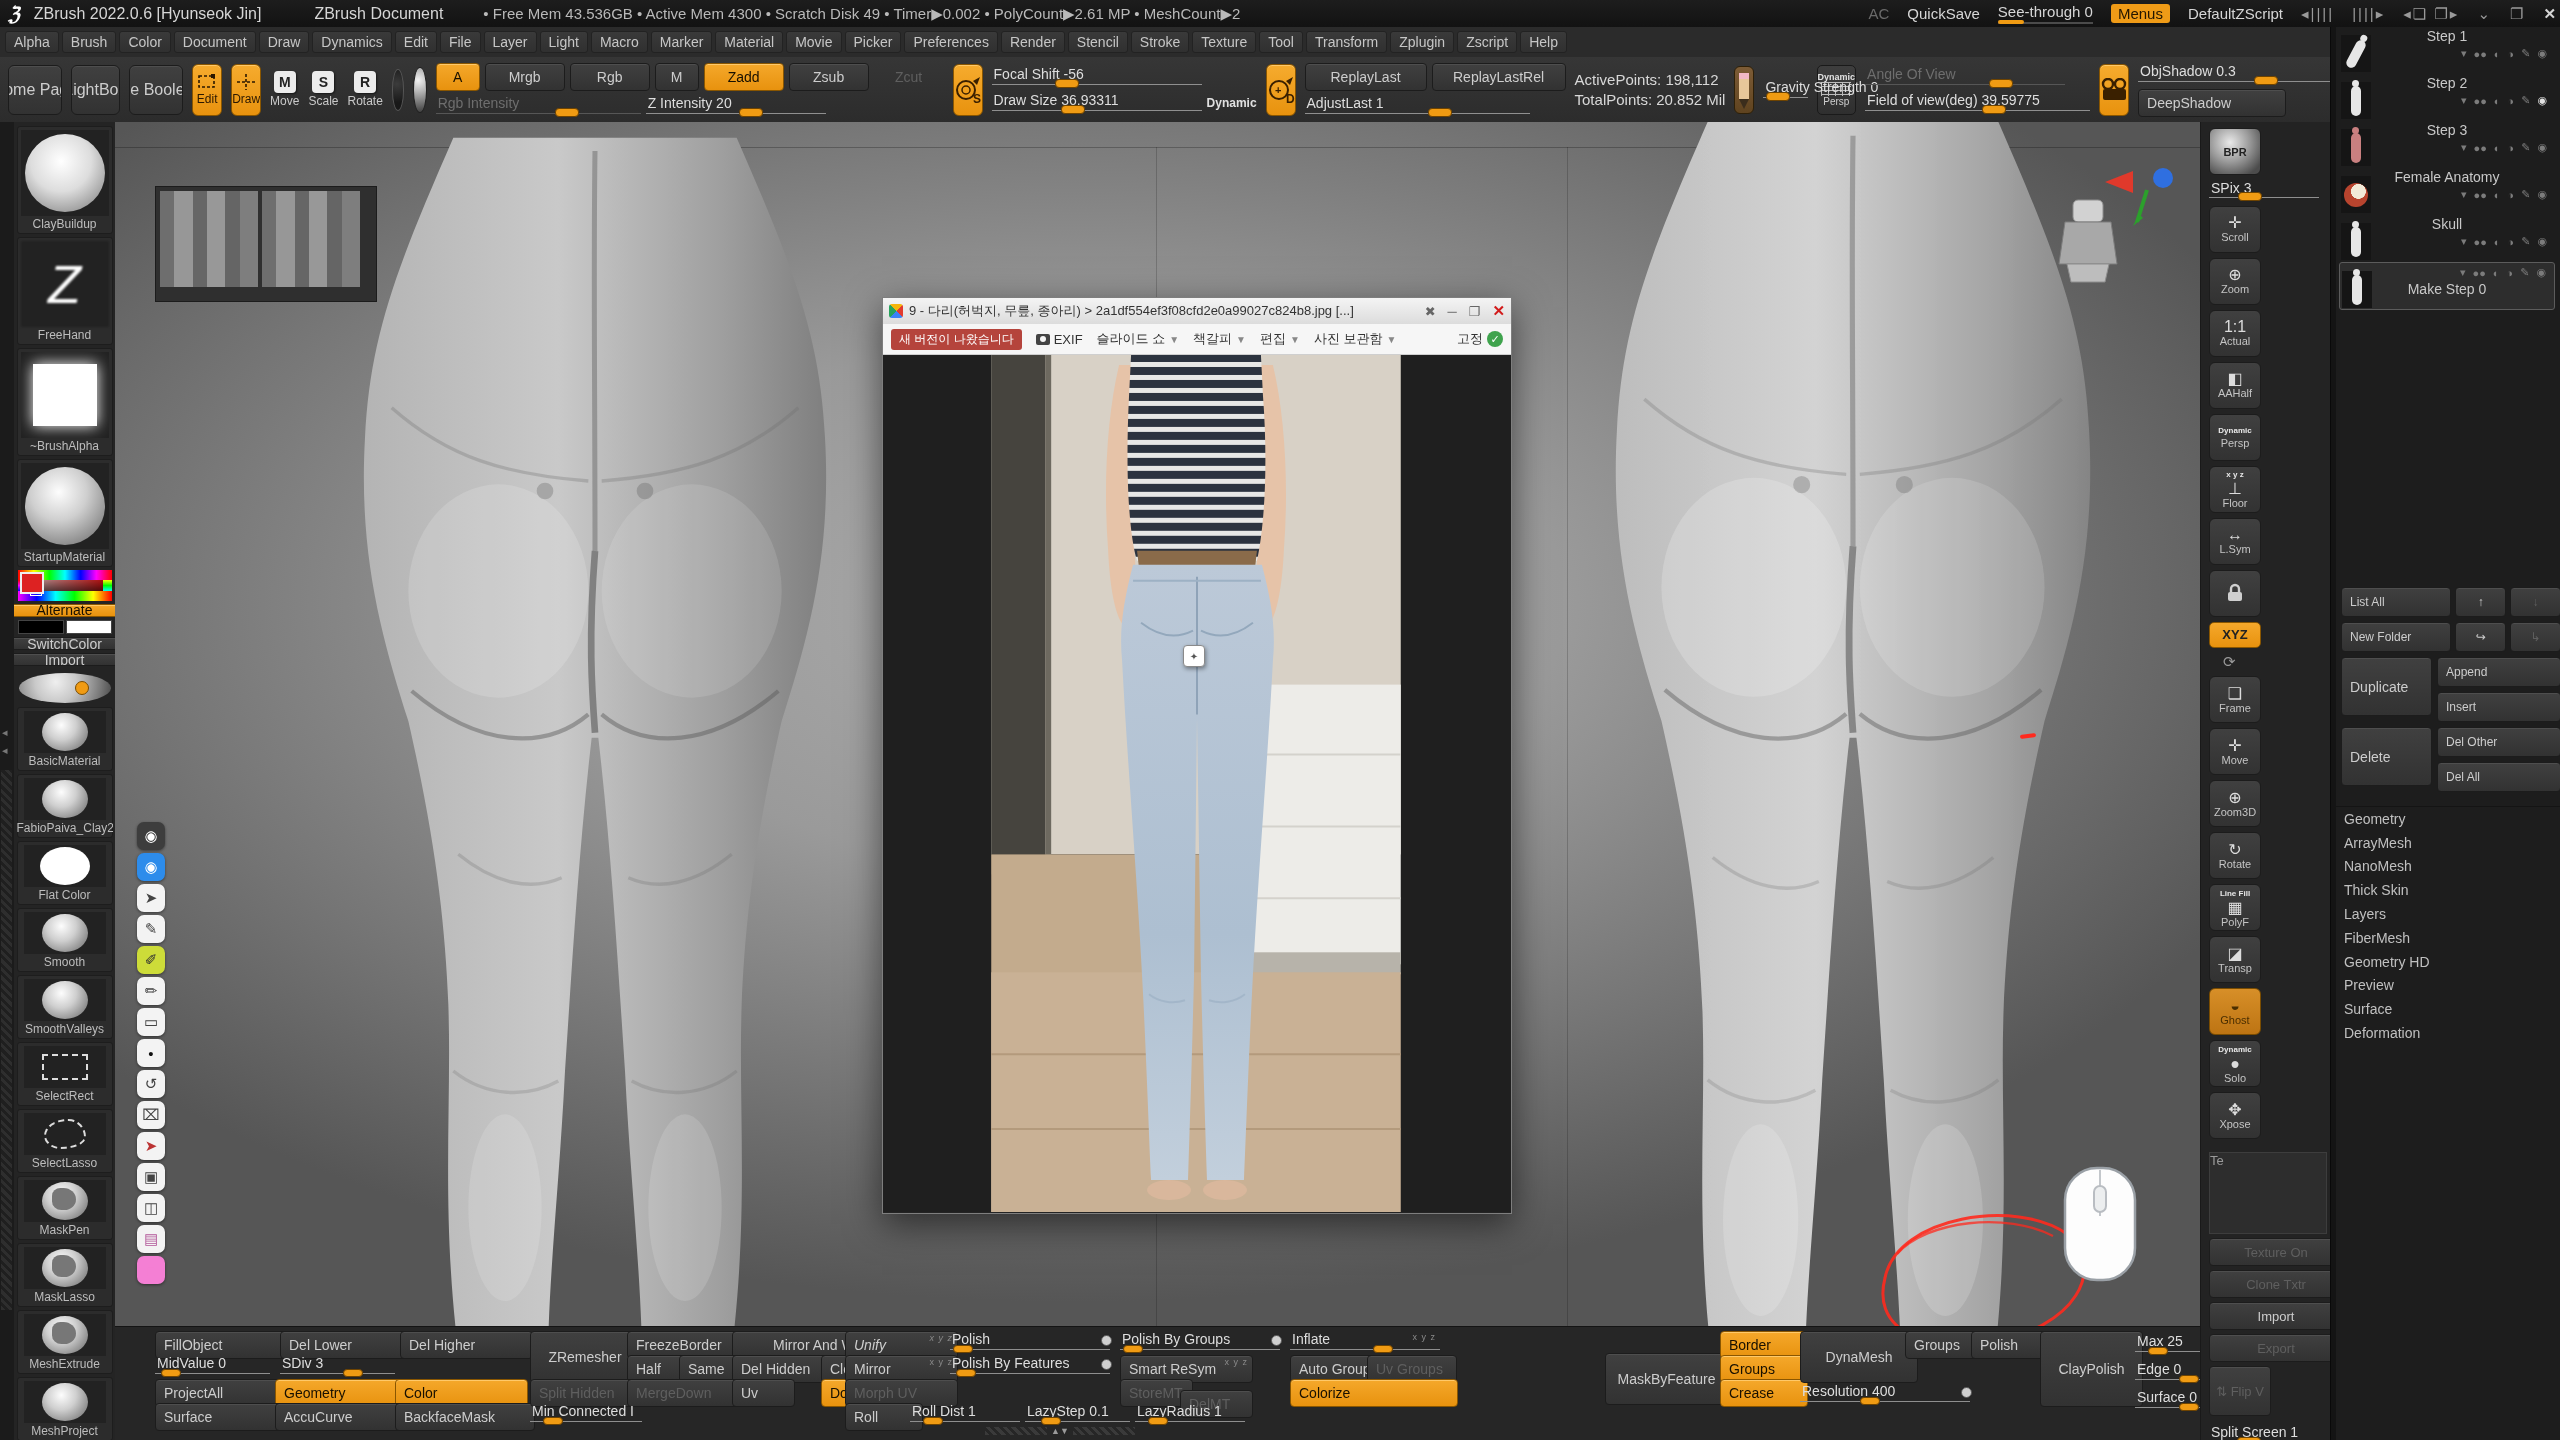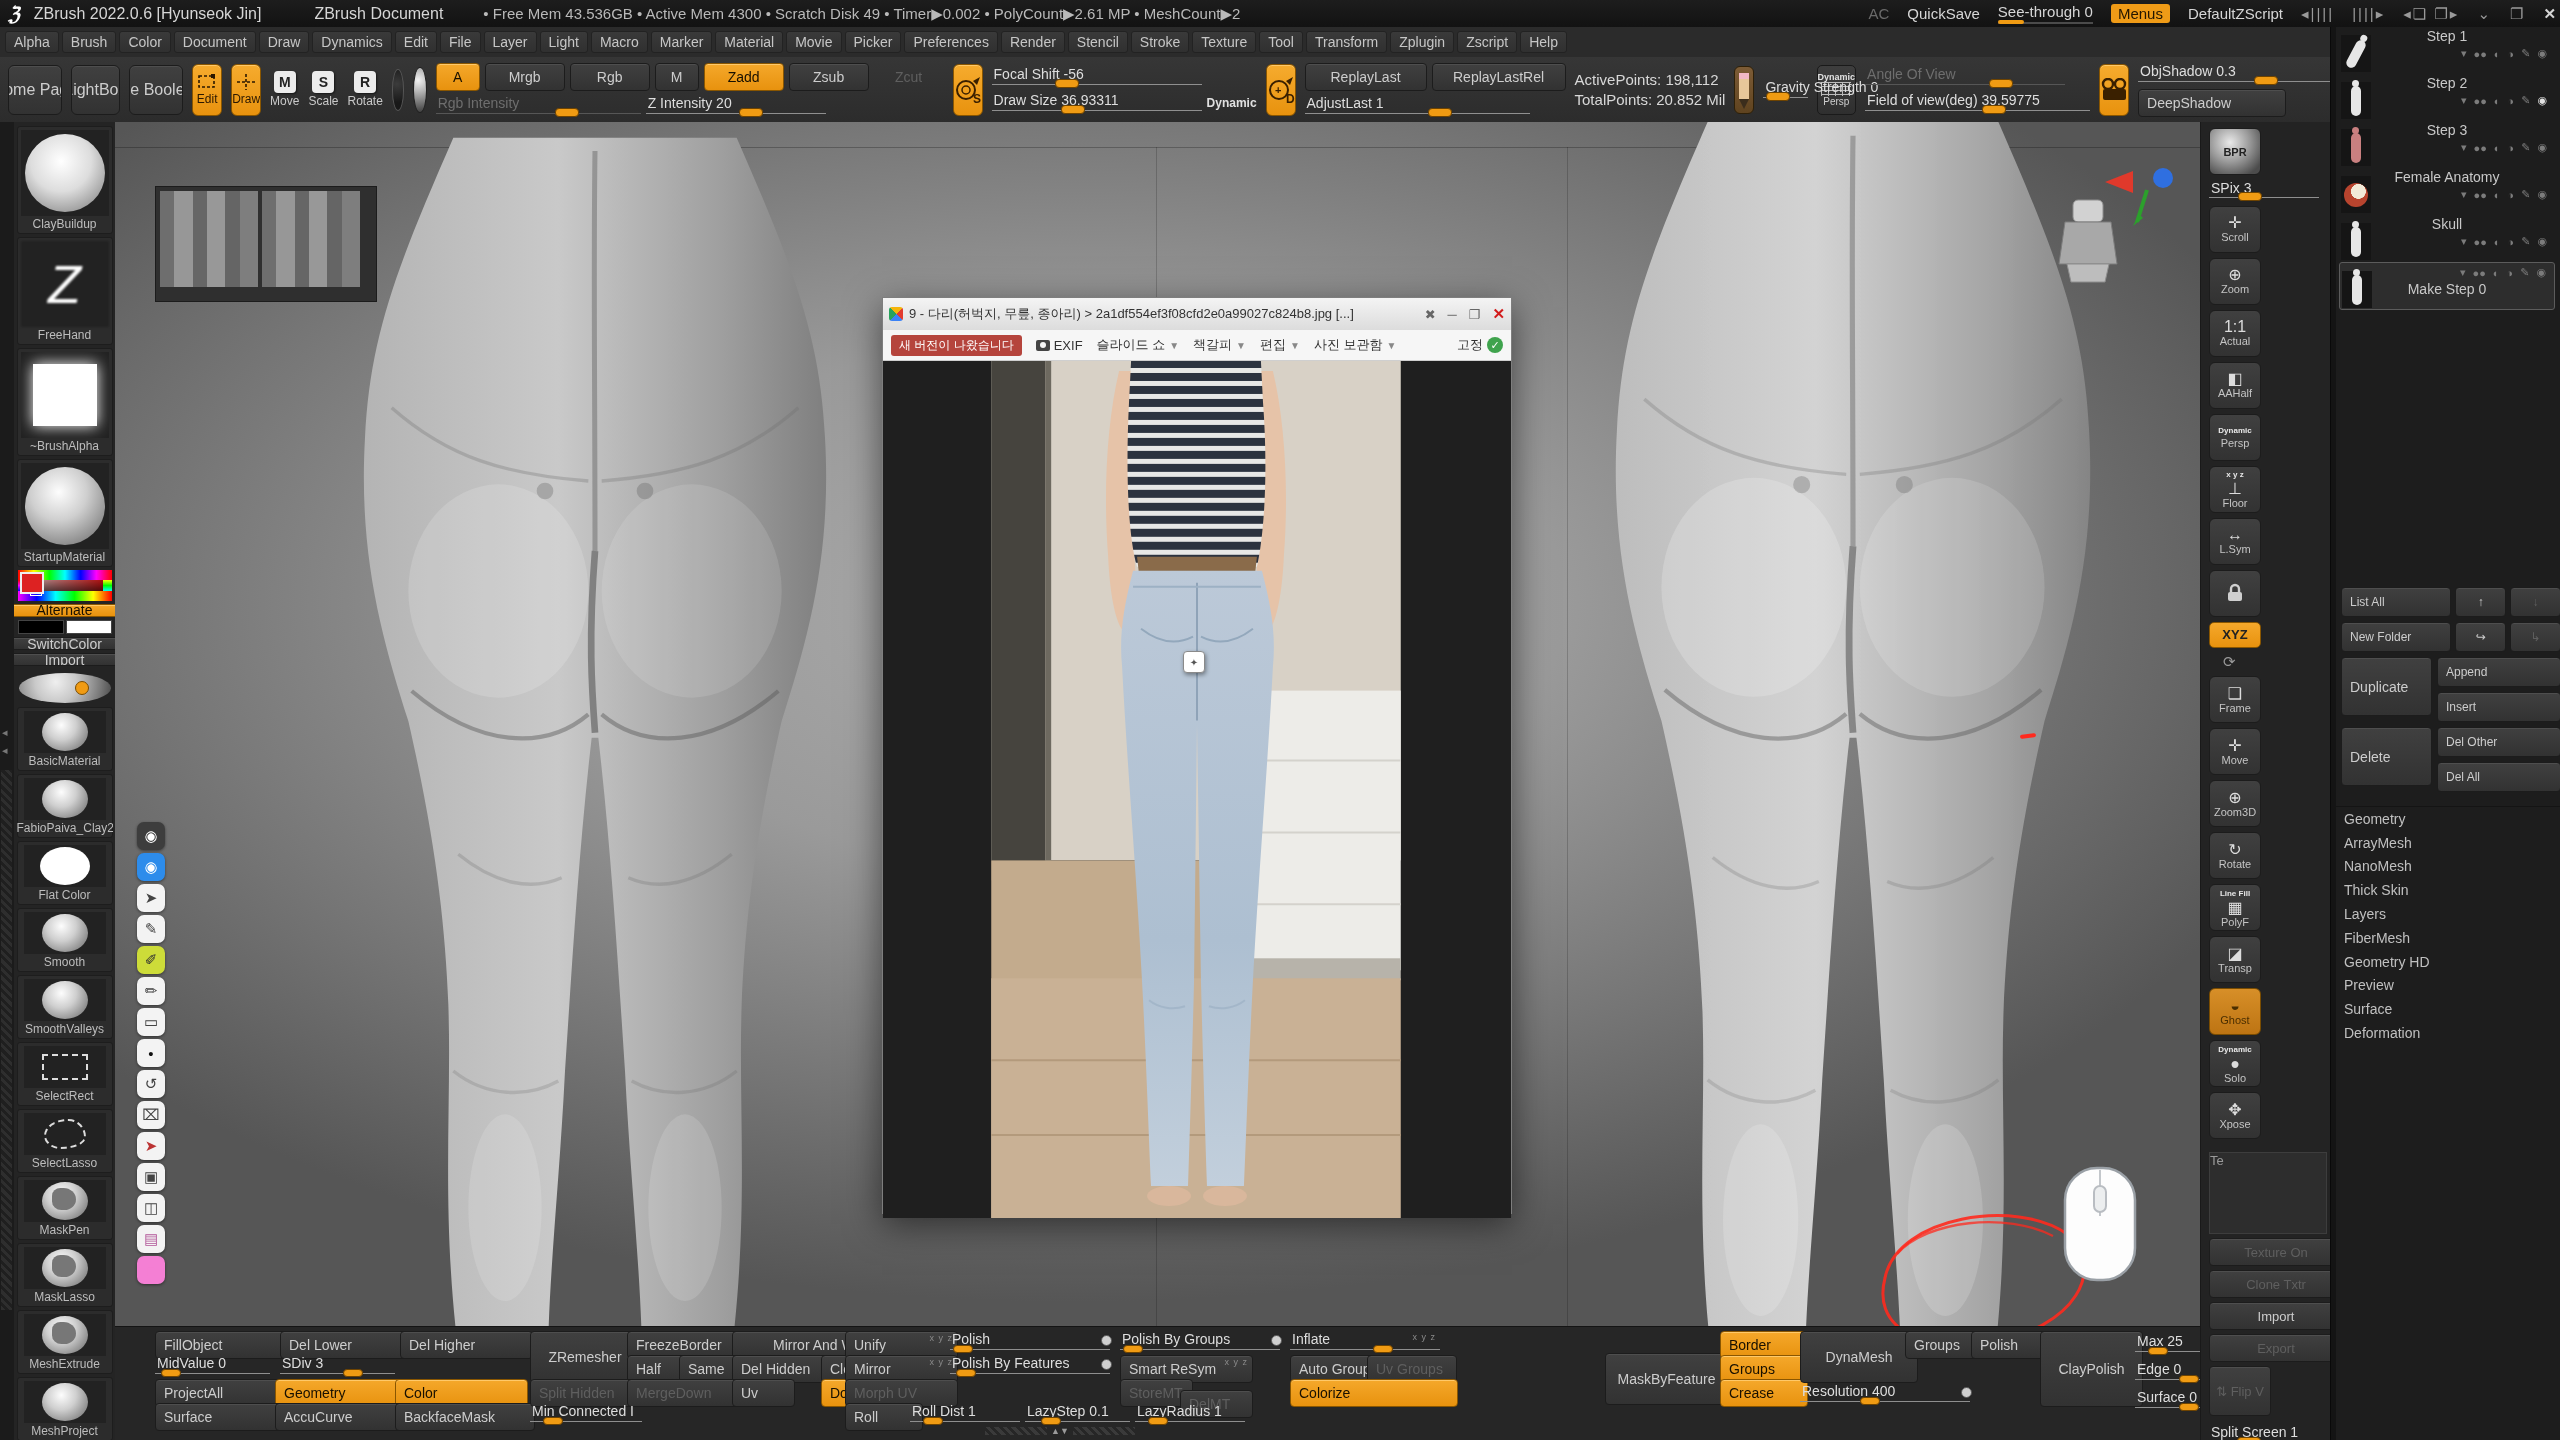--- a/index.html
+++ b/index.html
@@ -136,21 +136,21 @@
   .sectlist.plain .sectrow{background:none;border-bottom:none;height:23.8px;color:#c0c0c0;}
   
   .bottombar{left:115px;top:1326px;width:2215px;height:114px;background:#262626;border-top:1px solid #141414;z-index:20;}
   .bb{position:absolute;height:22px;}
   .bb.btn{font-size:14px;}
   .handle{position:absolute;left:870px;top:98px;width:150px;height:12px;display:flex;align-items:center;gap:4px;}
   .handle .hx{flex:1;height:8px;background:repeating-linear-gradient(45deg,#3a3a3a 0 3px,#262626 3px 6px);}
   .handle .ar{color:#9a9a9a;font-size:9px;}
   
   .viewer{left:882px;top:297px;width:628px;height:915px;z-index:50;background:#242424;border:1px solid #7e7e7e;box-shadow:0 10px 34px rgba(0,0,0,.55);}
-  .vtitle{height:32px;background:linear-gradient(#f4f4f4,#dcdcdc);display:flex;align-items:center;gap:6px;padding:0 6px;color:#333;font-size:13px;}
+  .vtitle{height:26px;background:linear-gradient(#f4f4f4,#dcdcdc);display:flex;align-items:center;gap:6px;padding:0 6px;color:#333;font-size:13px;}
   .vicon{width:14px;height:14px;border-radius:3px;background:conic-gradient(from 45deg,#e23b2e 0 25%,#3b82f6 0 50%,#27a35c 0 75%,#f5b50a 0);}
   .vctrl{margin-left:auto;display:flex;gap:12px;color:#666;font-size:13px;align-items:center;}
   .vclose{color:#d21b1b;font-weight:bold;font-size:15px;}
   .vtools{height:30px;background:#f6f6f6;border-bottom:1px solid #cfcfcf;display:flex;align-items:center;gap:14px;padding:0 8px;color:#333;font-size:13px;}
   .vbadge{background:#b5443c;color:#fff;border-radius:3px;padding:2px 8px;font-size:12px;}
   .vitem{display:flex;align-items:center;gap:4px;}
   .vitem .caret{color:#888;font-size:10px;}
   .camglyph{width:14px;height:11px;background:#444;border-radius:2px;position:relative;}
   .camglyph::after{content:"";position:absolute;left:4px;top:2px;width:6px;height:6px;border-radius:50%;background:#f6f6f6;}
   .vcheck{width:16px;height:16px;border-radius:50%;background:#3fa34d;color:#fff;font-size:11px;display:flex;align-items:center;justify-content:center;}
@@ -898,21 +898,21 @@
       <div class="btn bb left" style="left: 706px; top: 28px; width: 86px;">Close Holes</div>
       <div class="btn bb left dim" style="left: 415px; top: 52px; width: 92px;">Split Hidden</div>
       <div class="btn bb left dim" style="left: 512px; top: 52px; width: 100px;">MergeDown</div>
       <div class="btn bb left" style="left: 617px; top: 52px; width: 45px;">Uv</div>
       <div class="btn bb left on" style="left: 706px; top: 52px; width: 86px;">Double</div>
       <div class="zslider bb" style="left: 415px; top: 76px; width: 112px;">
         <span class="zlab">Min Connected I</span>
         <span class="ztrack"></span>
         <span class="zpill" style="width:18px;height:6px;left:12%"></span>
       </div>
-      <div class="btn bb left" style="left: 730px; top: 4px; width: 95px;">Unify<div class="xyzbadge">x y z</div></div>
+      <div class="btn bb left" style="left: 730px; top: 4px; width: 95px; font-style: italic;">Unify<div class="xyzbadge">x y z</div></div>
       <div class="zslider bb" style="left: 835px; top: 4px; width: 160px;">
         <span class="zlab">Polish</span>
         <span class="ztrack"></span>
         <span class="zpill" style="width:18px;height:6px;left:2%"></span>
         <span class="zdot"></span>
       </div>
       <div class="zslider bb" style="left: 1005px; top: 4px; width: 160px;">
         <span class="zlab">Polish By Groups</span>
         <span class="ztrack"></span>
         <span class="zpill" style="width:18px;height:6px;left:2%"></span>

